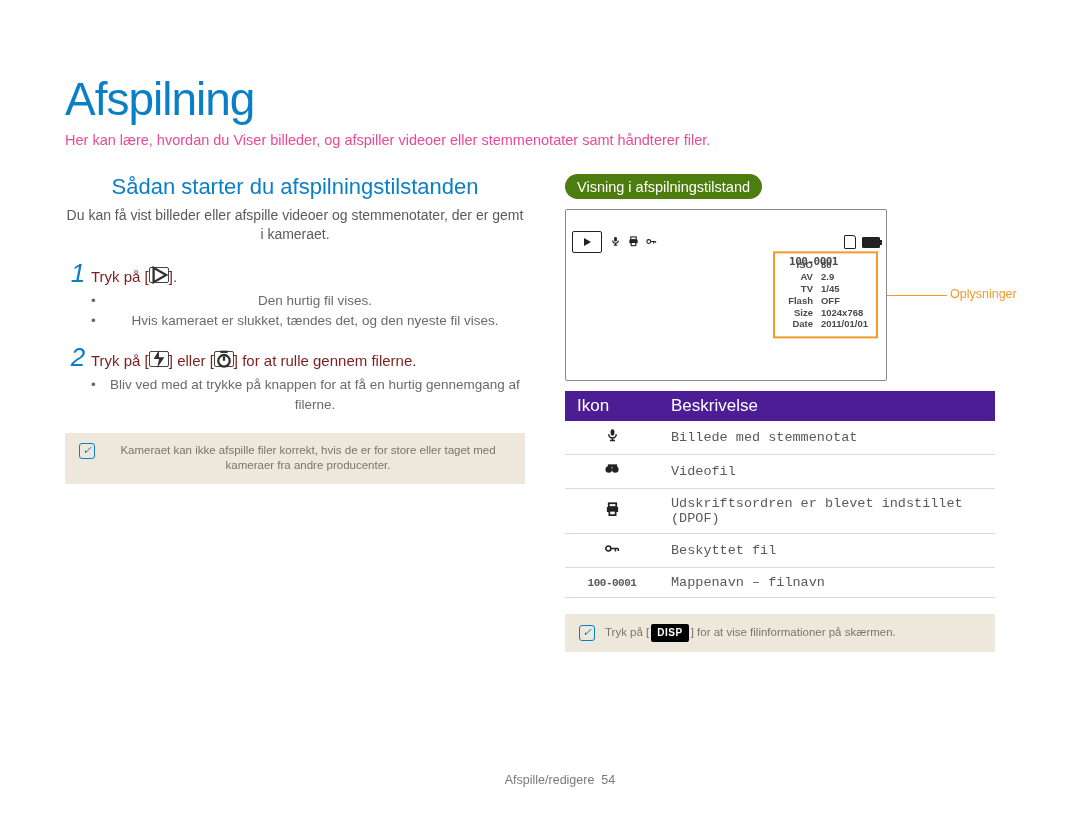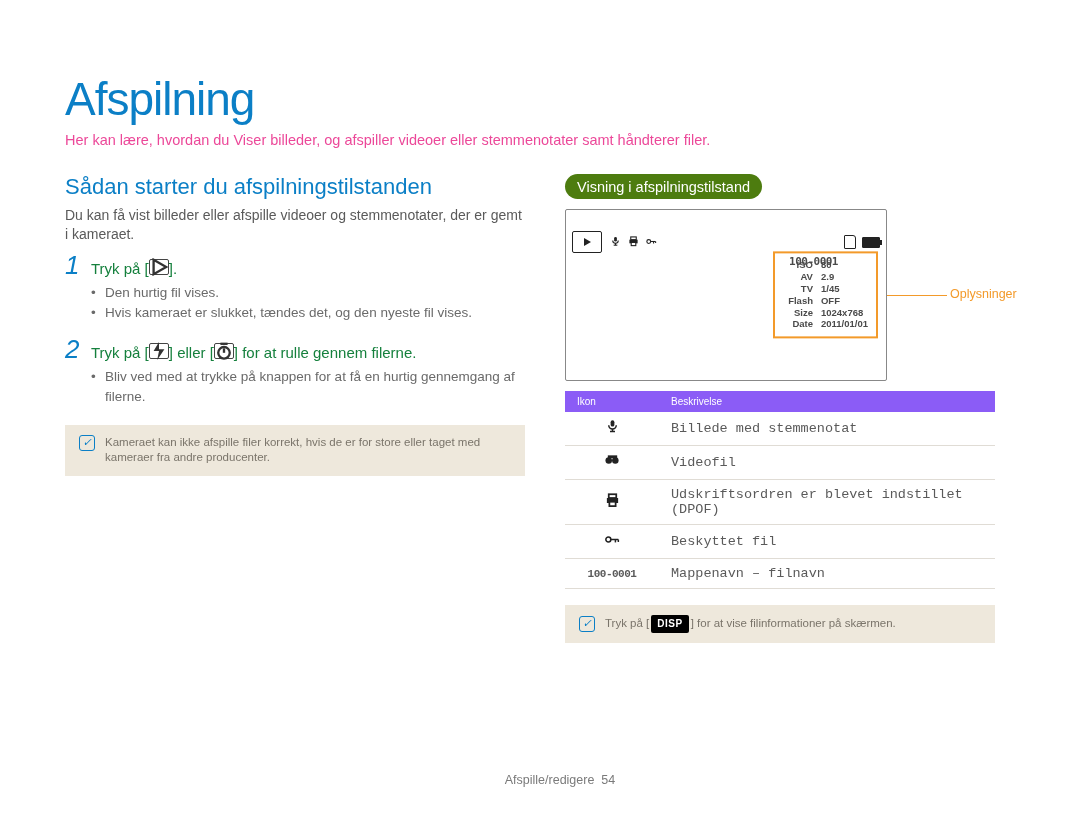--- a/index.html
+++ b/index.html
@@ -25,50 +25,50 @@
   }
   .intro {
     font-size: 14.5px;
     color: #ec4899;
     margin-bottom: 26px;
   }
   .columns {
     display: flex;
     gap: 40px;
   }
-  .col-left { width: 460px; }
+  .col-left { width: 460px; text-align: center; }
   .col-right { width: 430px; }
   h2.section {
     color: #0b7fc6;
     font-weight: 400;
     font-size: 22px;
     margin: 0 0 6px 0;
   }
   .section-desc {
     font-size: 14px;
     color: #5a5a5a;
     line-height: 1.35;
-    margin-bottom: 8px;
+    margin-bottom: 16px;
   }
   .step {
     display: flex;
     margin-bottom: 4px;
     align-items: baseline;
   }
   .step-num {
     color: #0b7fc6;
     font-size: 26px;
     font-style: italic;
     width: 26px;
     flex-shrink: 0;
     line-height: 1;
   }
   .step-text {
     font-size: 15px;
-    color: #15803d;
+    color: #7f1d1d;
     line-height: 1.35;
   }
   .step-text .inline-icon-box {
     display: inline-flex;
     align-items: center;
     justify-content: center;
     width: 18px;
     height: 14px;
     border: 1.2px solid #444;
     border-radius: 2px;
@@ -224,26 +224,26 @@
   }
 
   table.icon-table {
     width: 100%;
     border-collapse: collapse;
     margin-top: 8px;
     font-size: 13.5px;
     color: #5a5a5a;
   }
   table.icon-table th {
-    background: #8b5cf6;
+    background: #4c1d95;
     color: #fff;
     font-weight: 400;
     text-align: left;
     padding: 5px 12px;
-    font-size: 10px;
+    font-size: 17px;
   }
   table.icon-table th:first-child { width: 70px; }
   table.icon-table td {
     padding: 7px 12px;
     border-bottom: 1px solid #e0dcd5;
     vertical-align: middle;
     font-family: Liberation Mono, monospace;
   }
   table.icon-table td.icon-cell {
     text-align: center;

